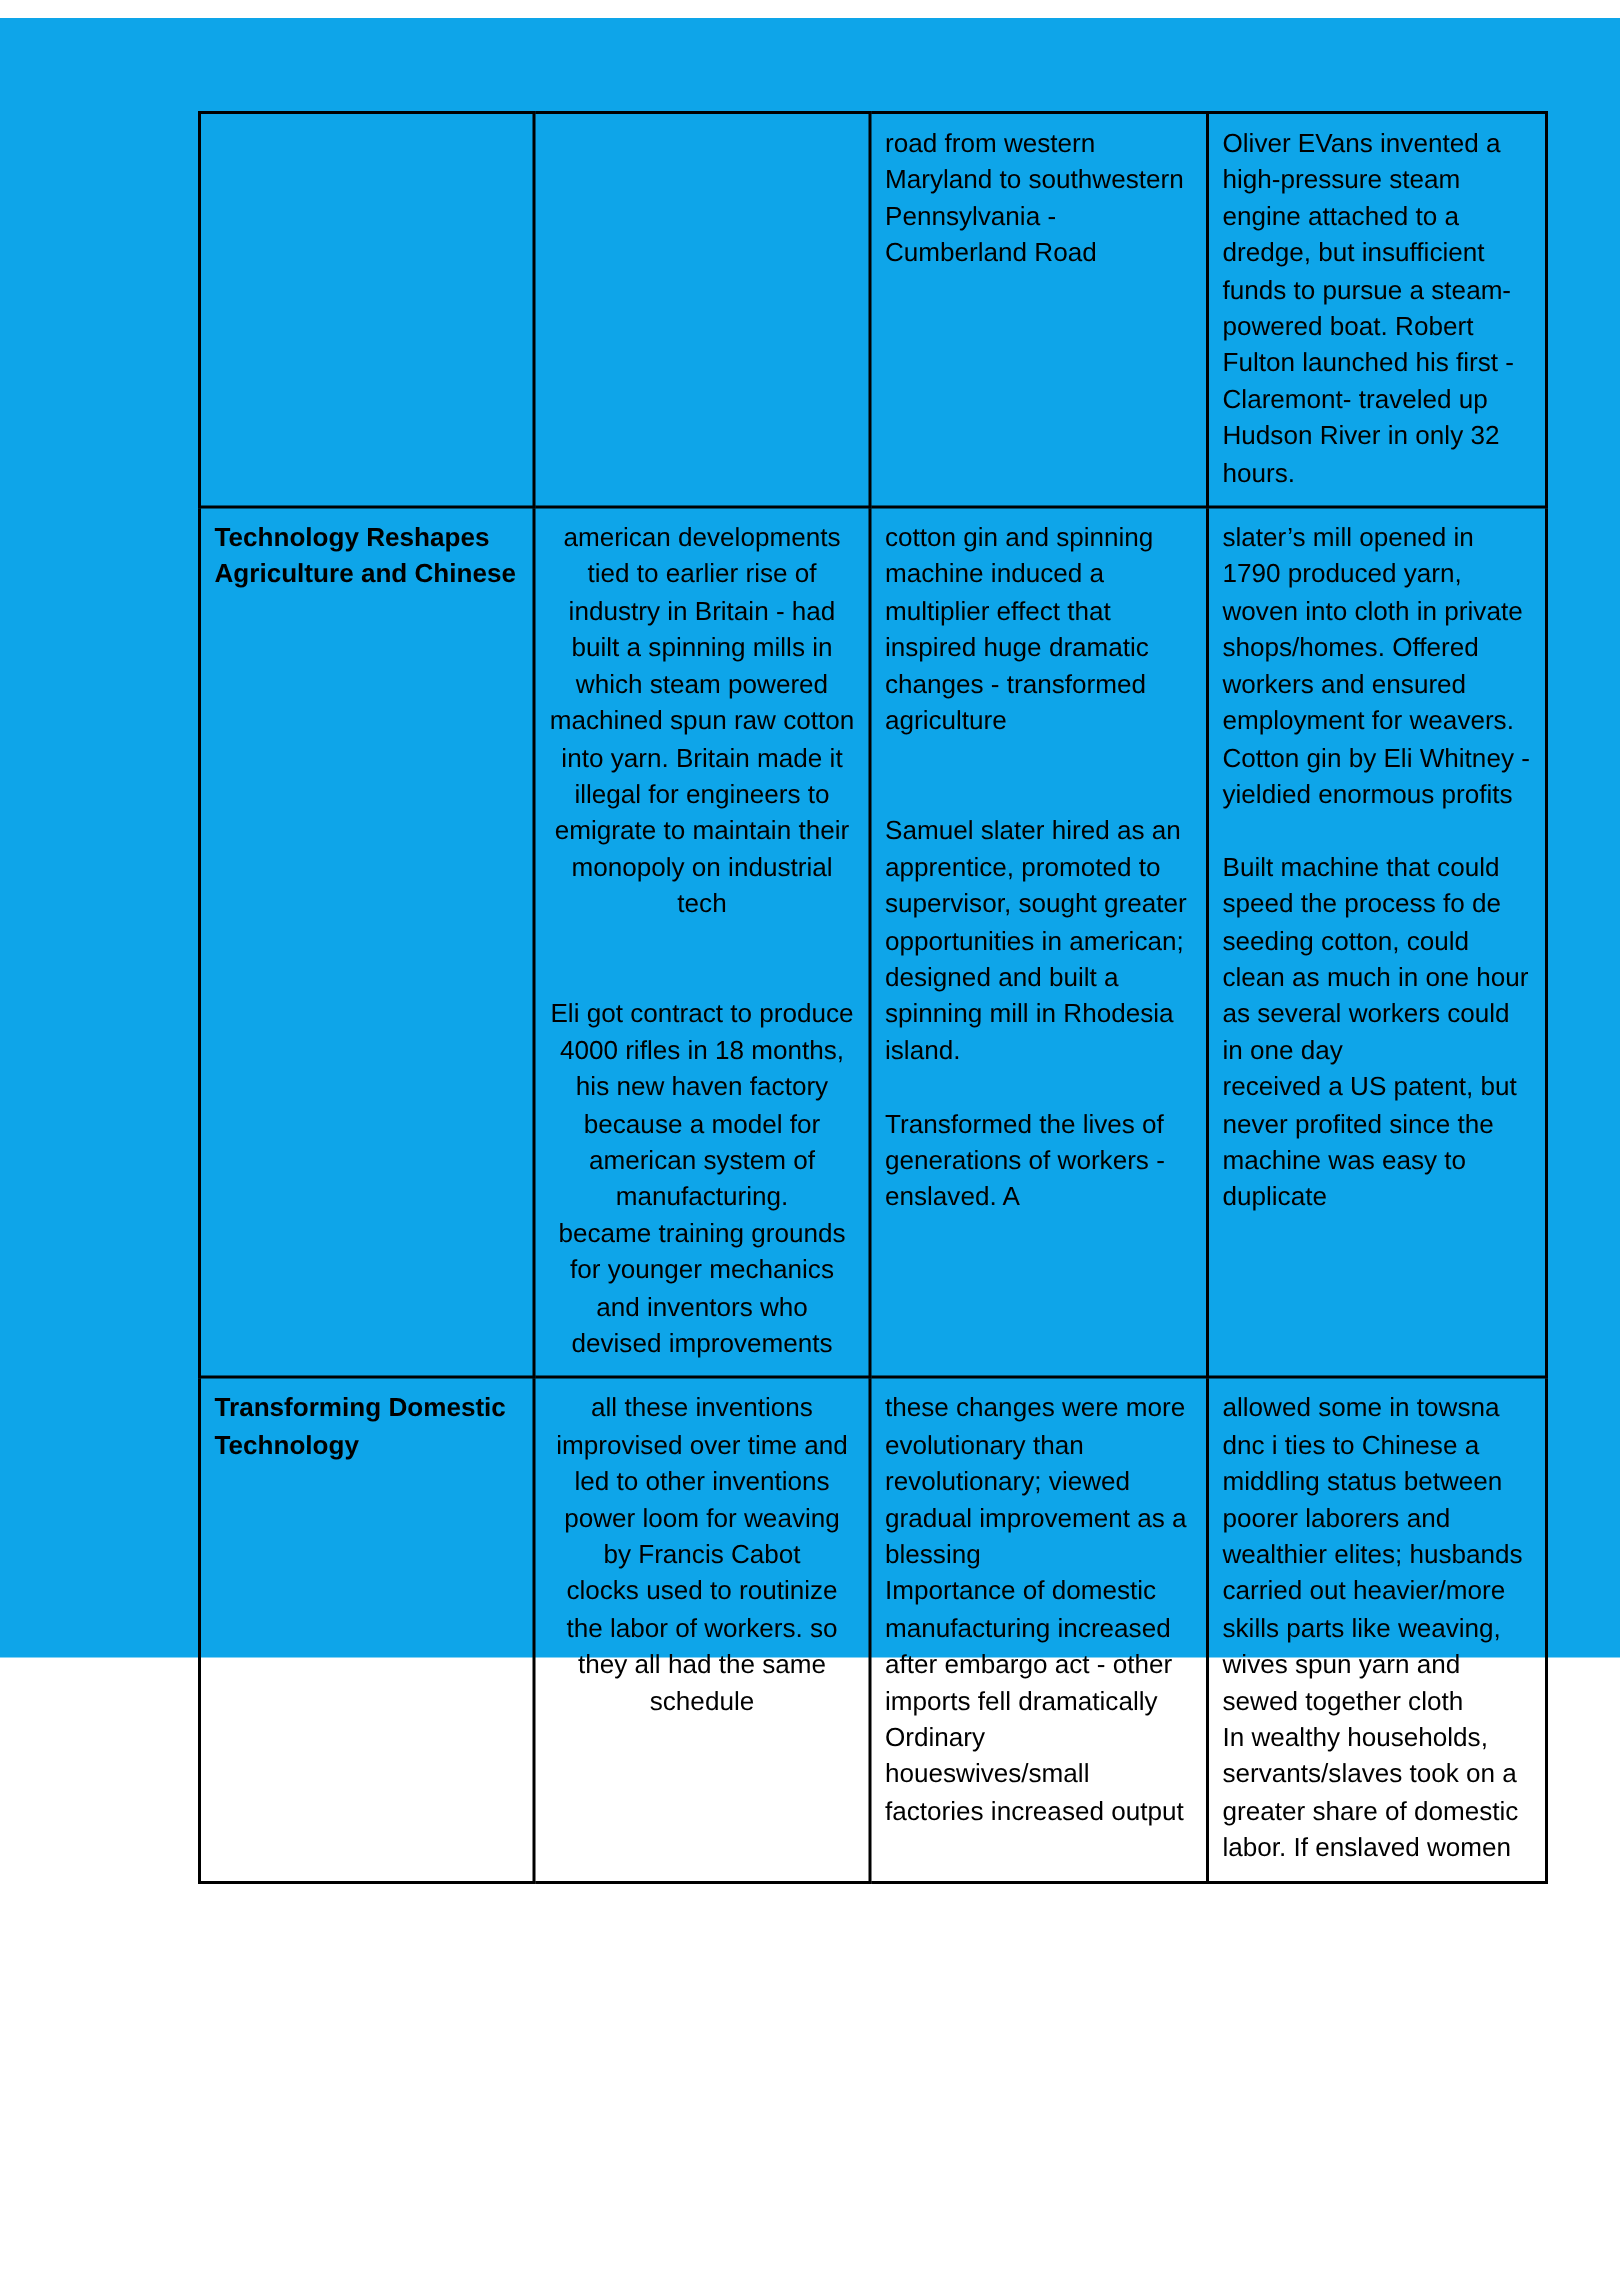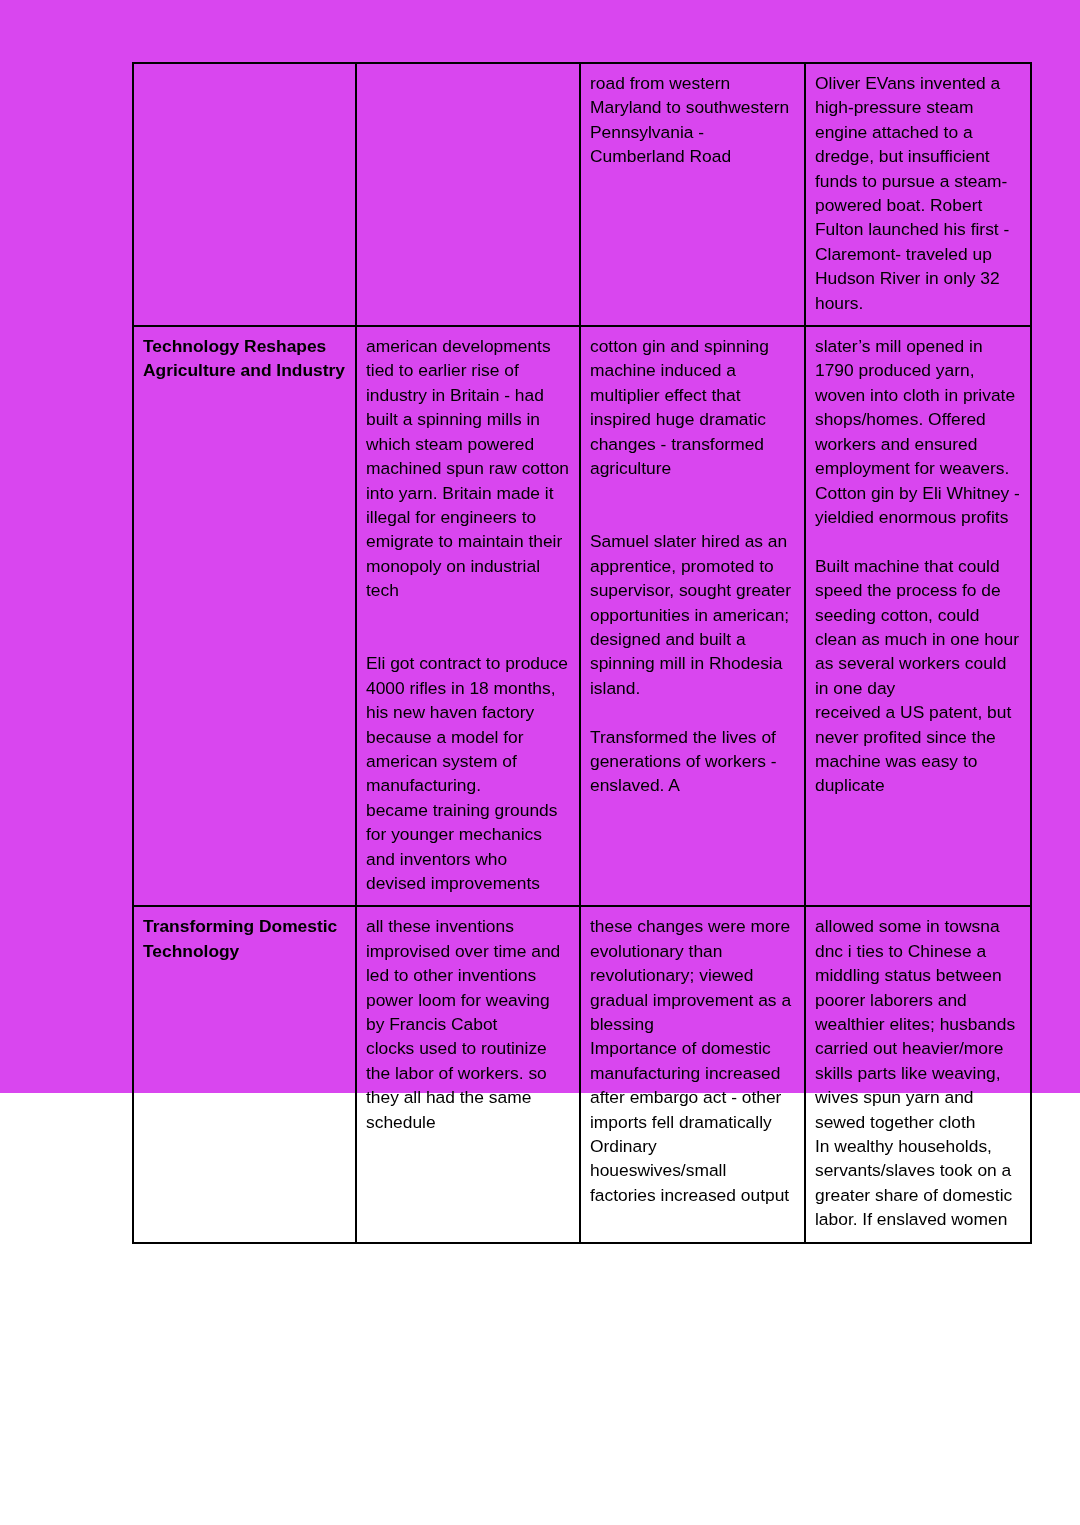--- a/index.html
+++ b/index.html
@@ -11,45 +11,45 @@
     width: 1080px;
     height: 1525px;
     font-family: "Liberation Sans", sans-serif;
     color: #000000;
     position: relative;
     overflow: hidden;
   }
   .page {
     position: absolute;
     left: 0;
-    top: 0;
+    top: 12px;
     width: 1080px;
     height: 1093px;
-    background: #d946ef;
+    background: #0ea5e9;
   }
   .notes-table {
     position: absolute;
     left: 132px;
     top: 62px;
     width: 818px;
     border-collapse: collapse;
     table-layout: fixed;
   }
   .notes-table td {
     border: 2px solid #000000;
     vertical-align: top;
     padding: 7px 9px 10px 9px;
     font-size: 17.4px;
     line-height: 24.4px;
     font-family: "Liberation Sans", sans-serif;
     color: #000000;
     word-wrap: break-word;
   }
   .col-topic   { width: 203px; }
-  .col-b       { width: 204px; }
+  .col-b       { width: 204px; text-align: center; }
   .col-c       { width: 205px; }
   .col-d       { width: 206px; }
 
   .topic-cell {
     text-align: center;
     font-weight: bold;
   }
   .topic-cell .topic-text {
     display: inline-block;
     text-align: left;
@@ -67,21 +67,21 @@
     <tbody>
 
       <tr>
         <td class="col-topic topic-cell blank-cell"><span class="topic-text"></span></td>
         <td class="col-b"><span class="cell-text"></span></td>
         <td class="col-c"><span class="cell-text">road from western Maryland to southwestern Pennsylvania - Cumberland Road</span></td>
         <td class="col-d"><span class="cell-text">Oliver EVans invented a high-pressure steam engine attached to a dredge, but insufficient funds to pursue a steam-powered boat. Robert Fulton launched his first - Claremont- traveled up Hudson River in only 32 hours.</span></td>
       </tr>
 
       <tr>
-        <td class="col-topic topic-cell"><span class="topic-text">Technology Reshapes Agriculture and Industry</span></td>
+        <td class="col-topic topic-cell"><span class="topic-text">Technology Reshapes Agriculture and Chinese</span></td>
         <td class="col-b"><span class="cell-text">american developments tied to earlier rise of industry in Britain - had built a spinning mills in which steam powered machined spun raw cotton into yarn. Britain made it illegal for engineers to emigrate to maintain their monopoly on industrial tech
 
 
 Eli got contract to produce 4000 rifles in 18 months, his new haven factory because a model for american system of manufacturing.
 became training grounds for younger mechanics and inventors who devised improvements</span></td>
         <td class="col-c"><span class="cell-text">cotton gin and spinning machine induced a multiplier effect that inspired huge dramatic changes - transformed agriculture
 
 
 Samuel slater hired as an apprentice, promoted to supervisor, sought greater opportunities in american; designed and built a spinning mill in Rhodesia island.
 

